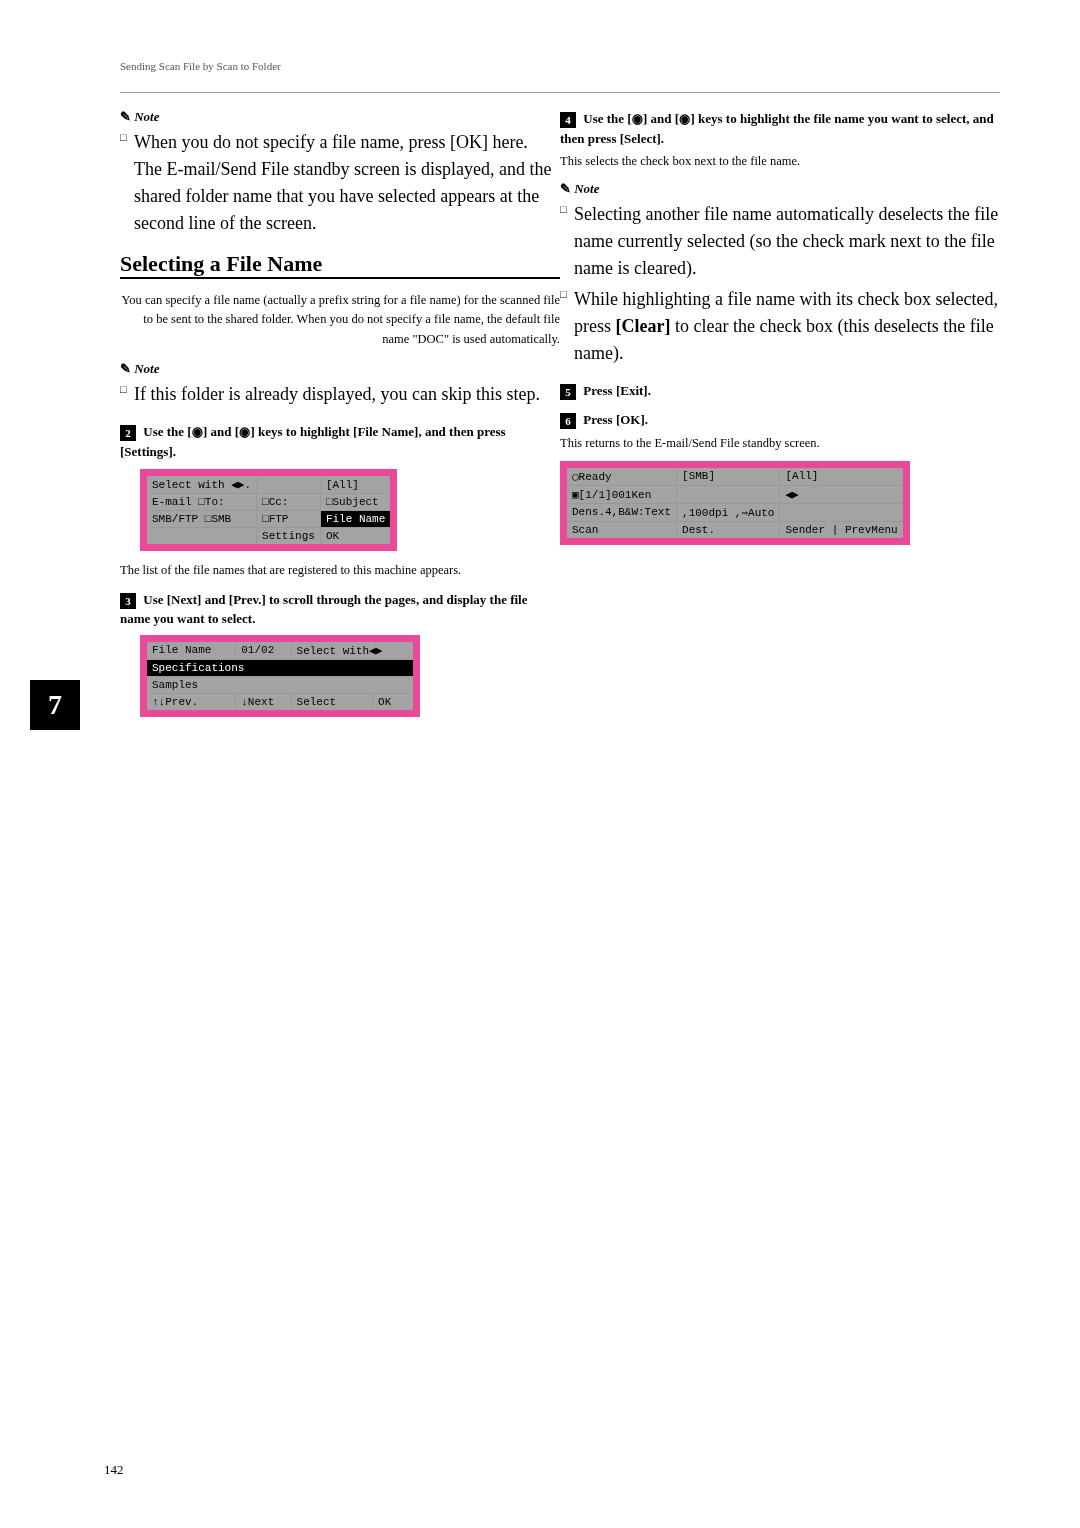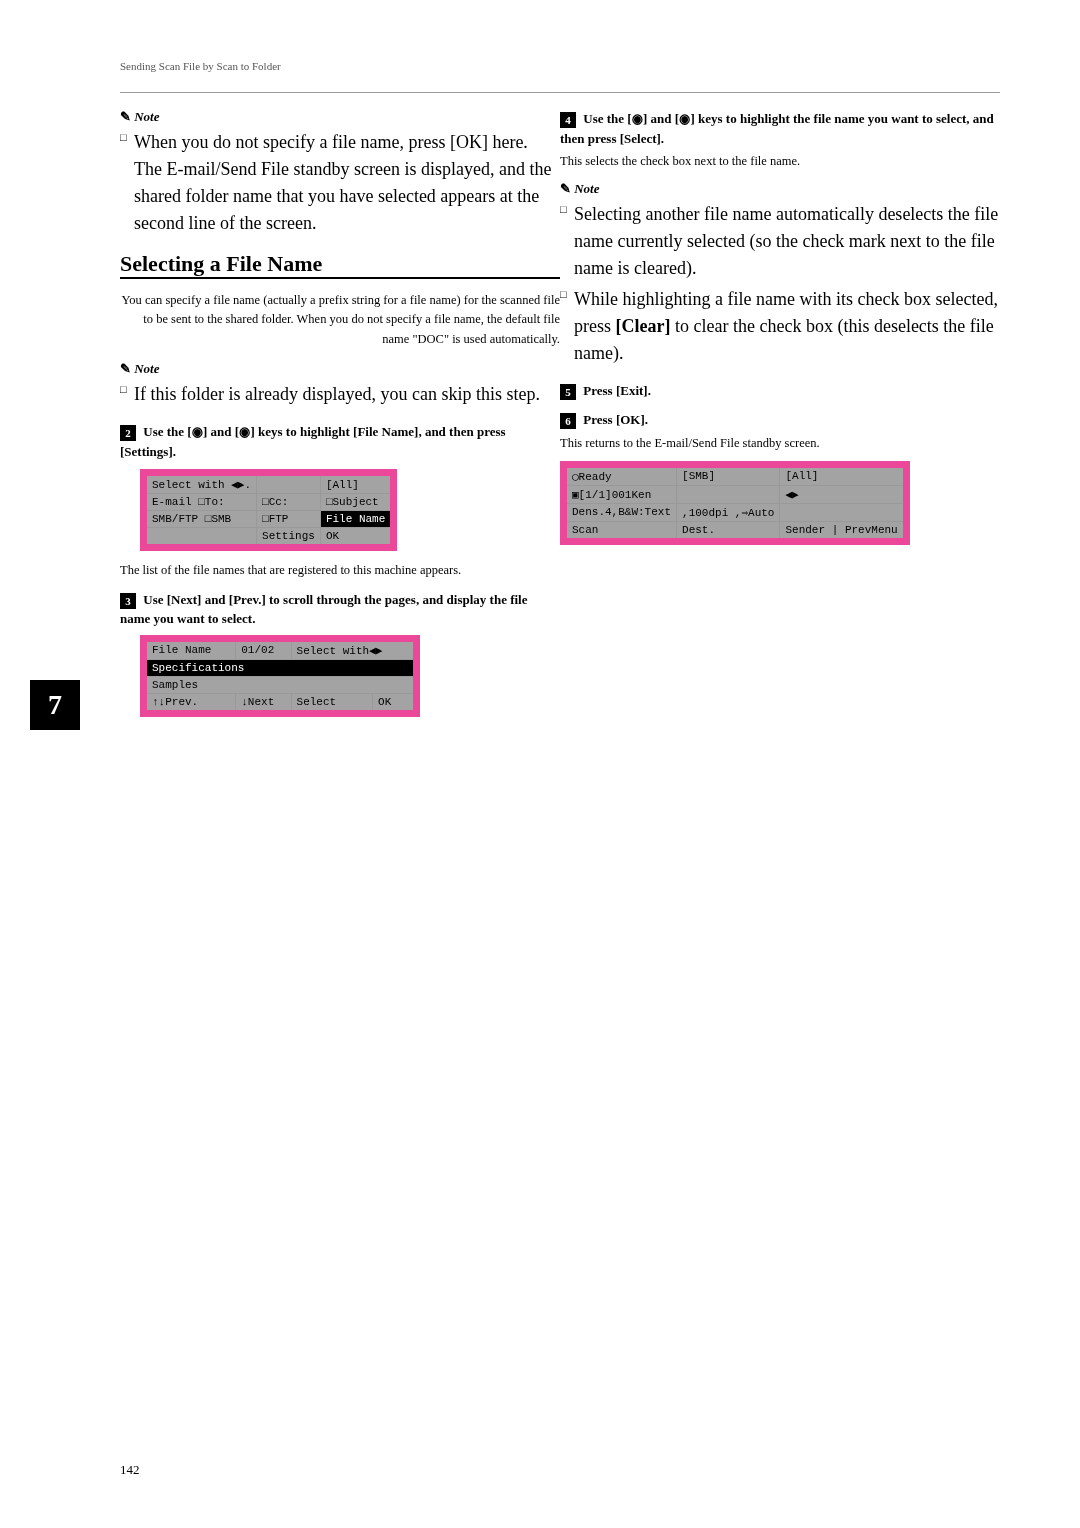--- a/index.html
+++ b/index.html
@@ -134,21 +134,21 @@
       color: #fff;
     }
     .caption-text {
       font-size: 12.5px;
       line-height: 1.5;
       margin-bottom: 10px;
     }
     .page-number {
       position: absolute;
       bottom: 50px;
-      left: 120px;
+      left: 104px;
       font-size: 13px;
     }
     b { font-weight: bold; }
   </style>
 </head>
 <body>
 
 <div class="page">
 
   <div class="chapter-number">7</div>

